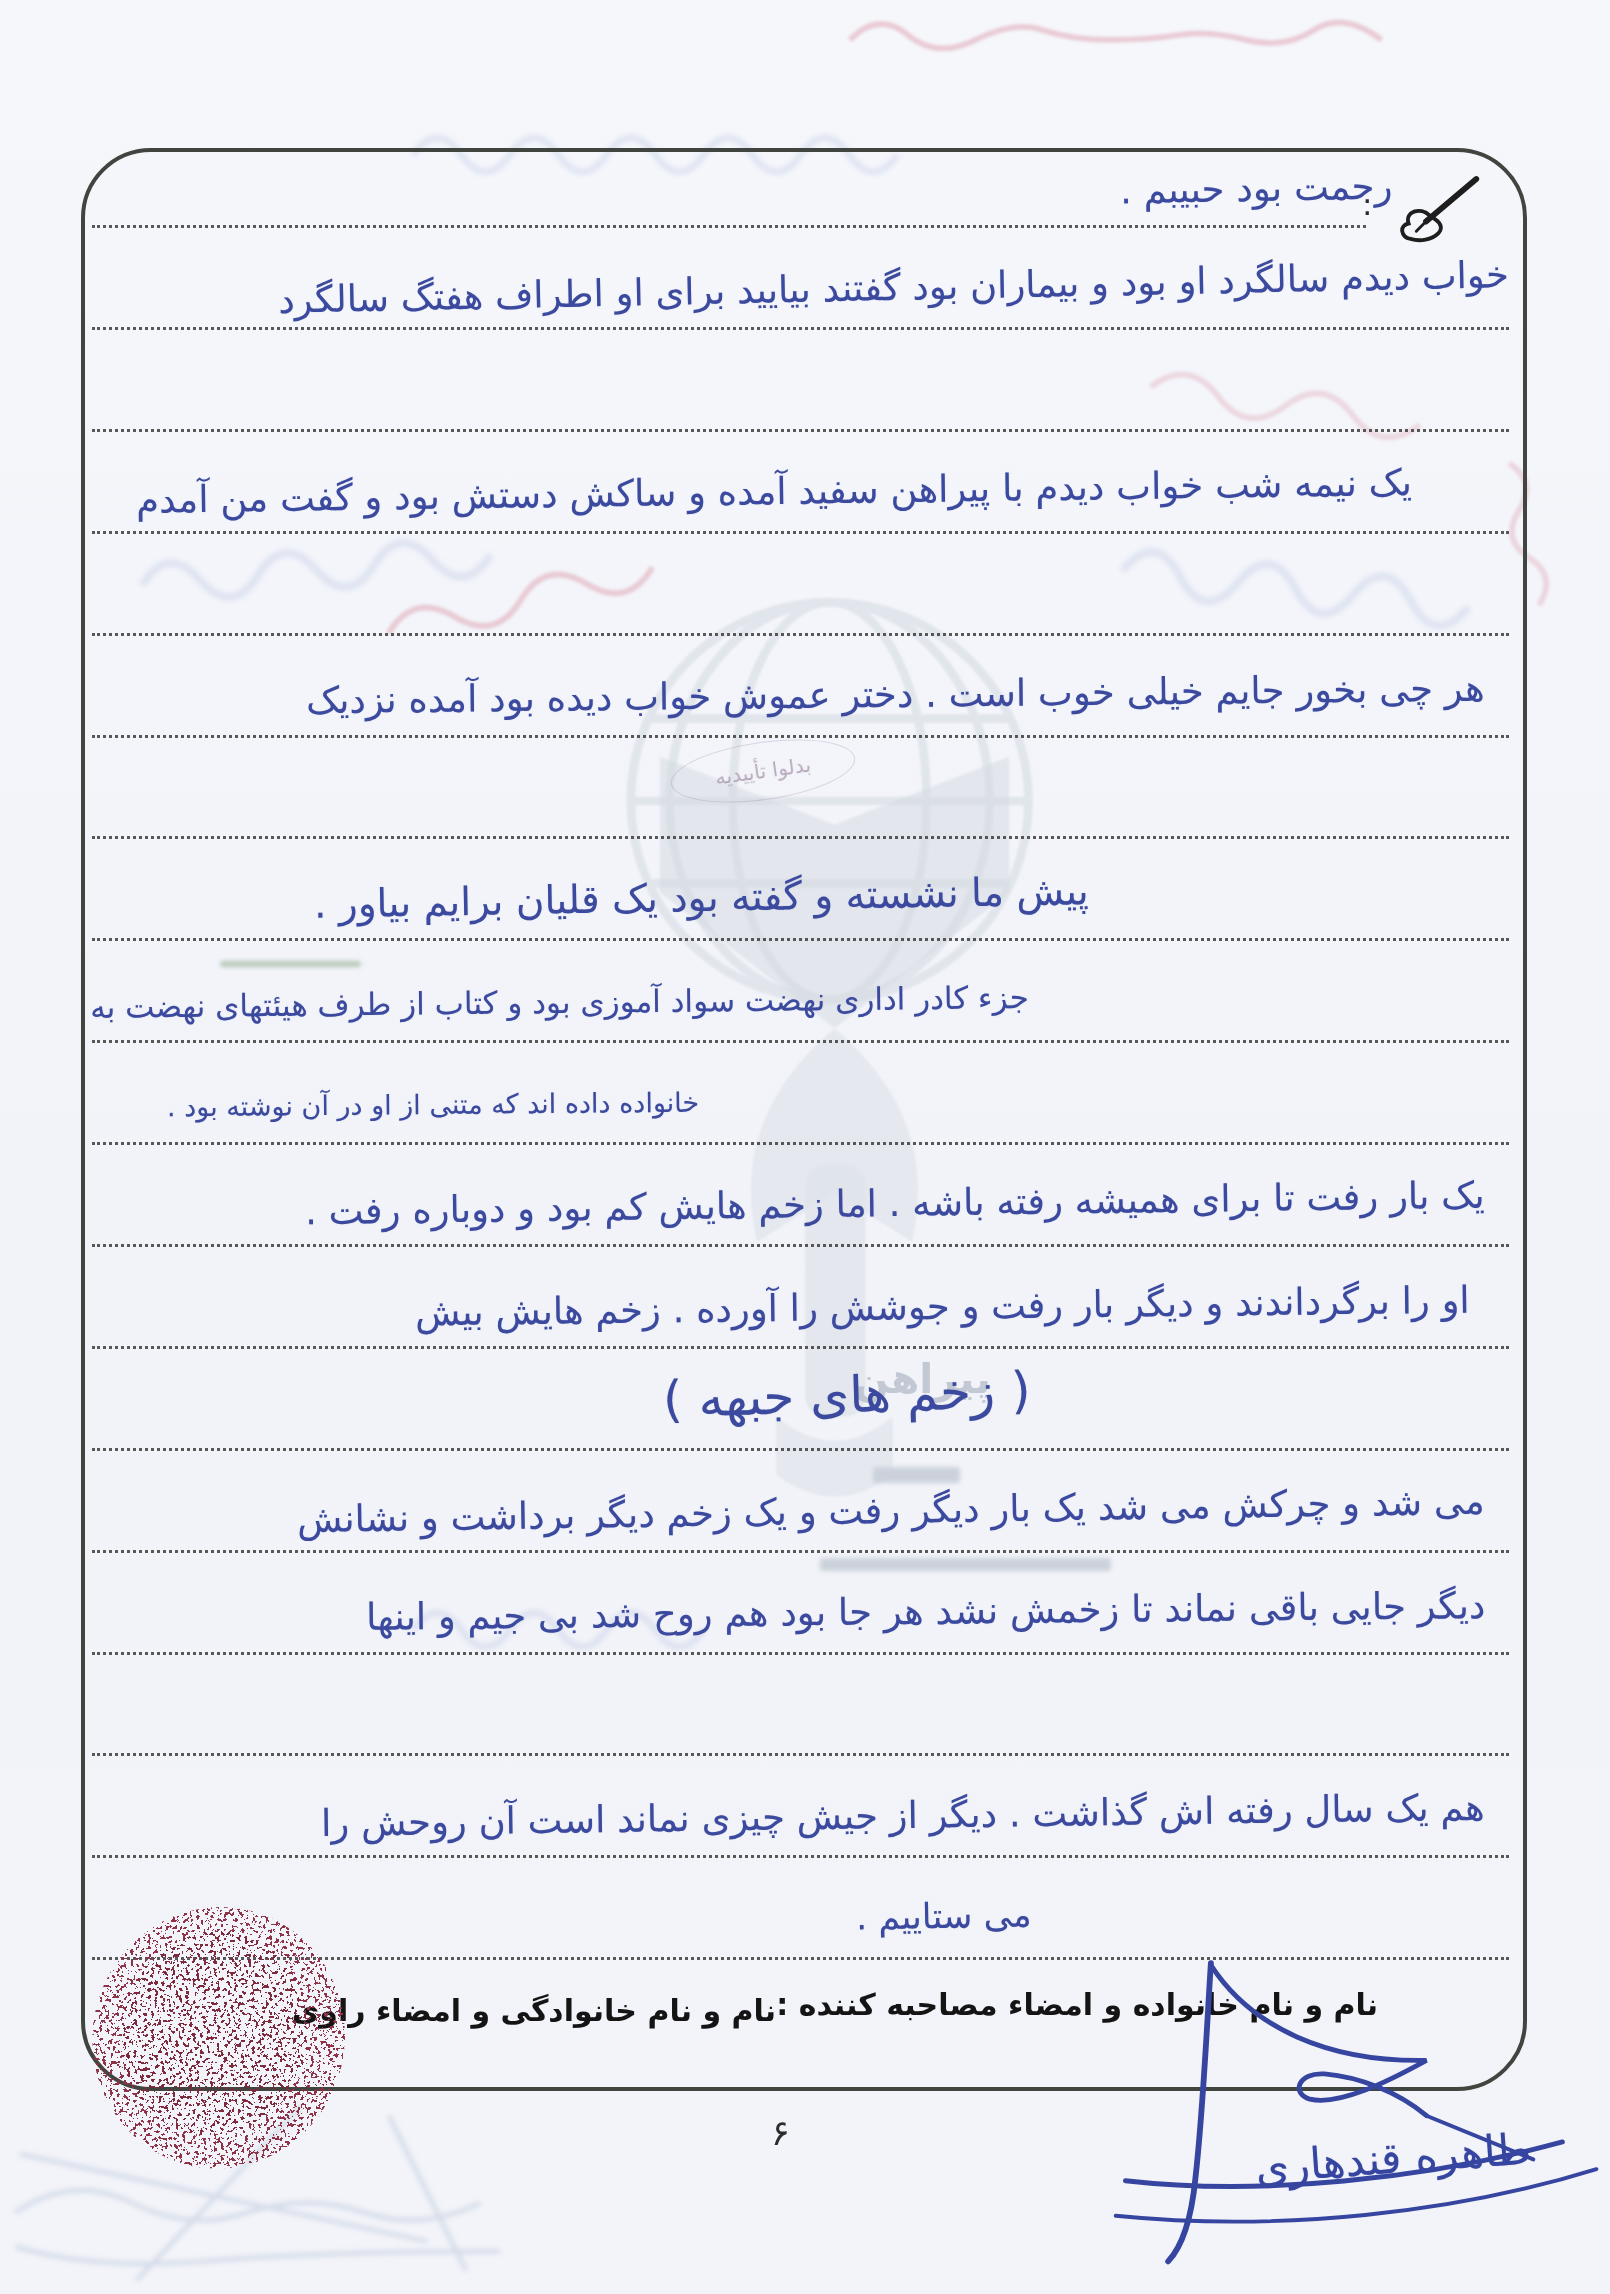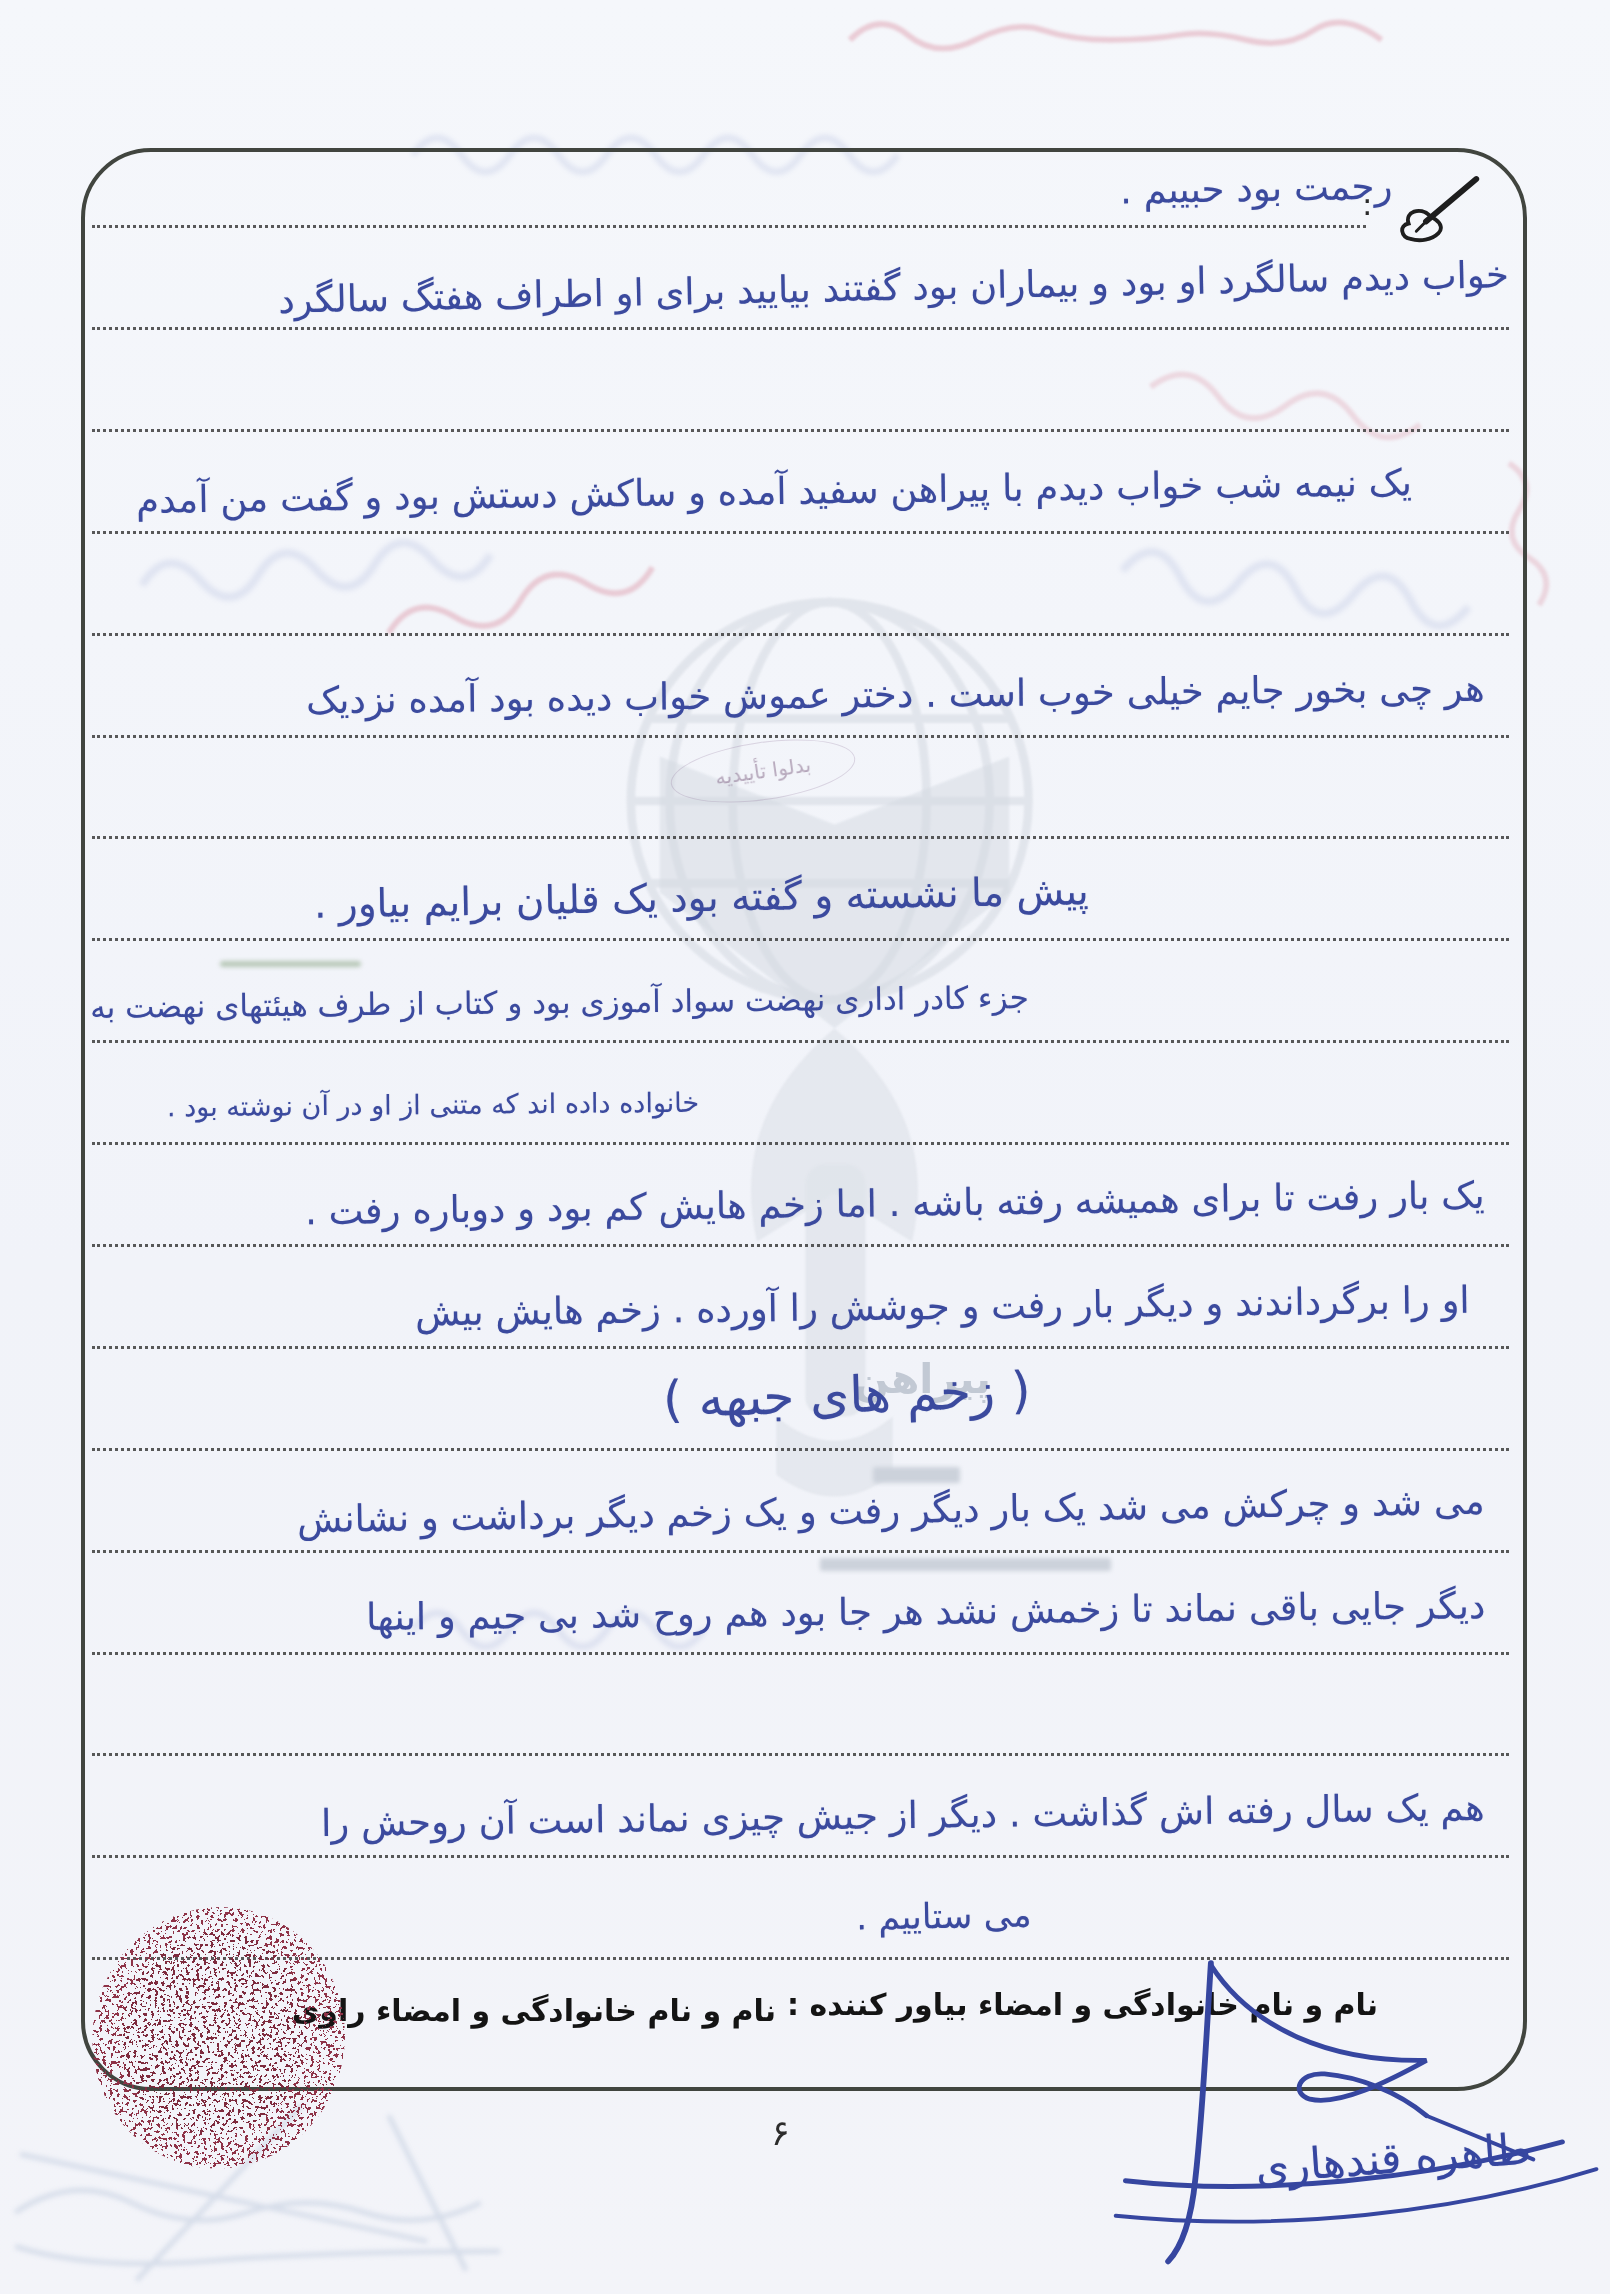--- a/index.html
+++ b/index.html
@@ -132,21 +132,21 @@
   <div class="hw" style="right:582px;top:984px;font-size:31px;transform:rotate(-0.6deg);">جزء کادر اداری نهضت سواد آموزی بود و کتاب از طرف هیئتهای نهضت به</div>
   <div class="hw" style="right:912px;top:1089px;font-size:27px;transform:rotate(-0.5deg);">خانواده داده اند که متنی از او در آن نوشته بود .</div>
   <div class="hw" style="right:126px;top:1182px;font-size:37px;transform:rotate(-0.8deg);">یک بار رفت تا برای همیشه رفته باشه . اما زخم هایش کم بود و دوباره رفت .</div>
   <div class="hw" style="right:141px;top:1285px;font-size:37px;transform:rotate(-0.7deg);">او را برگرداندند و دیگر بار رفت و جوشش را آورده . زخم هایش بیش</div>
   <div class="hw" style="right:580px;top:1366px;font-size:50px;transform:rotate(-1.5deg);">( زخم های جبهه )</div>
   <div class="hw" style="right:126px;top:1489px;font-size:37px;transform:rotate(-0.9deg);">می شد و چرکش می شد یک بار دیگر رفت و یک زخم دیگر برداشت و نشانش</div>
   <div class="hw" style="right:126px;top:1590px;font-size:37px;transform:rotate(-0.6deg);">دیگر جایی باقی نماند تا زخمش نشد هر جا بود هم روح شد بی جیم و اینها</div>
   <div class="hw" style="right:126px;top:1794px;font-size:37px;transform:rotate(-0.8deg);">هم یک سال رفته اش گذاشت . دیگر از جیش چیزی نماند است آن روحش را</div>
   <div class="hw" style="right:580px;top:1896px;font-size:35px;transform:rotate(-1deg);">می ستاییم .</div>
 
-  <div class="plabel" style="right:233px;top:1987px;font-size:30px;">نام و نام خانوادگی و امضاء بیاور کننده :</div>
+  <div class="plabel" style="right:233px;top:1987px;font-size:30px;">نام و نام خانواده و امضاء مصاحبه کننده :</div>
   <div class="plabel" style="right:835px;top:1993px;font-size:30px;">نام و نام خانوادگی و امضاء راوی</div>
 
   <div class="pagenum" style="left:771px;top:2113px;font-size:35px;">۶</div>
 
   <svg style="position:absolute;left:1106px;top:1936px;" width="505" height="340" viewBox="0 0 520 350">
     <g fill="none" stroke="#3646a0" stroke-linecap="round">
       <path d="M108,28 C104,90 100,180 92,250 C88,290 78,320 64,335" stroke-width="6"></path>
       <path d="M108,30 C150,95 230,130 330,128 C290,150 240,175 210,168 C190,162 198,140 225,142 C260,145 300,160 330,185" stroke-width="5"></path>
       <path d="M20,252 C160,268 330,250 470,212" stroke-width="5"></path>
       <path d="M10,288 C180,305 360,285 505,240" stroke-width="4"></path>

